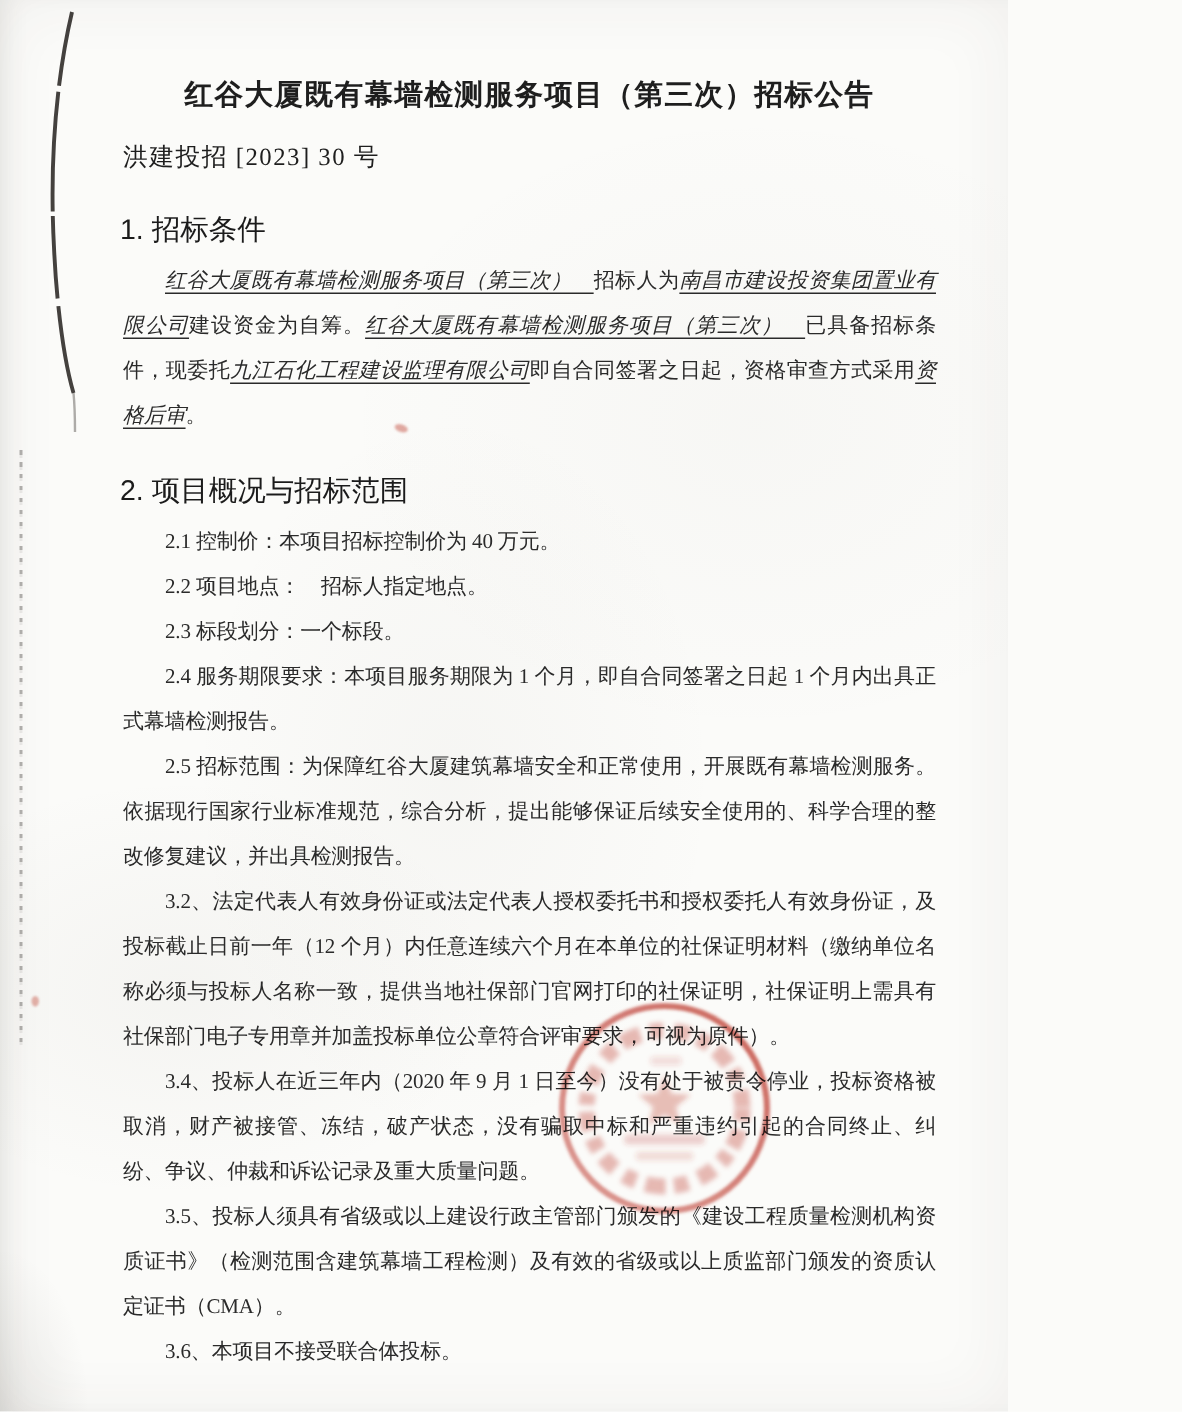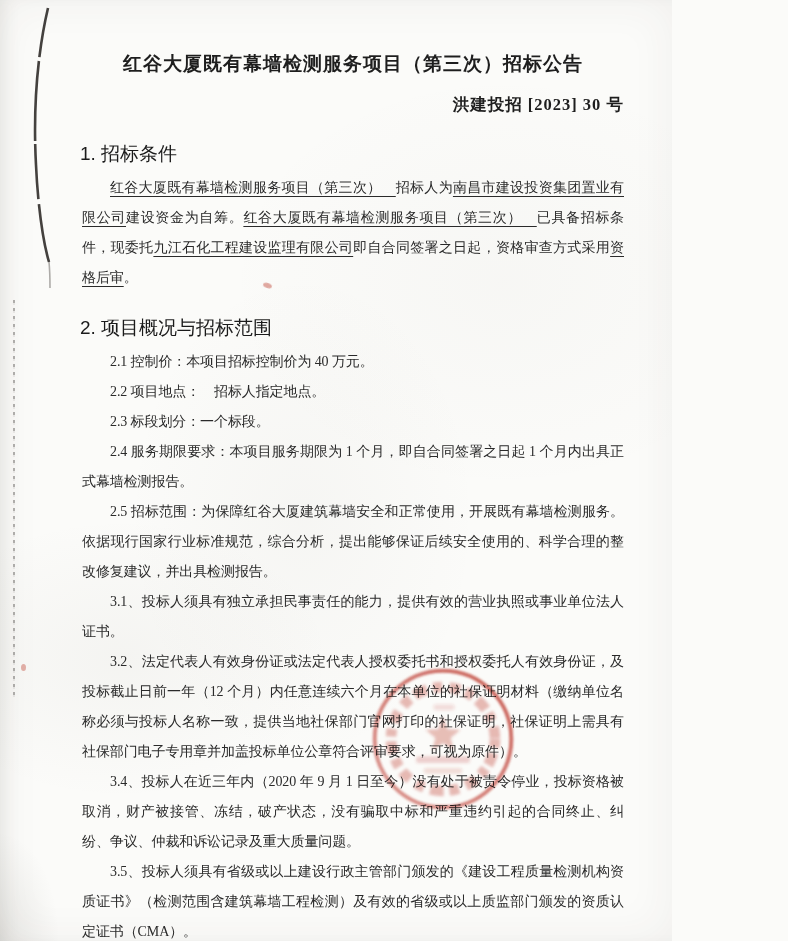--- a/index.html
+++ b/index.html
@@ -29,22 +29,22 @@
   .doc-title {
     text-align: center;
     font-family: "Liberation Sans", "DejaVu Sans", sans-serif;
     font-weight: bold;
     font-size: 19px;
     letter-spacing: 1px;
     color: #1e1e1e;
     line-height: 28px;
   }
   .doc-number {
-    text-align: right;
-    font-weight: bold;
+    text-align: left;
+    font-weight: normal;
     font-size: 16.5px;
     letter-spacing: 1px;
     color: #1e1e1e;
     margin-top: 15px;
     line-height: 24px;
   }
   .sec-heading {
     font-family: "Liberation Sans", "DejaVu Sans", sans-serif;
     font-weight: normal;
     font-size: 19px;
@@ -59,20 +59,21 @@
     line-height: 30px;
     text-align: justify;
     text-indent: 2em;
     letter-spacing: -0.1px;
     color: #2a2a2a;
   }
   .u {
     text-decoration: underline;
     text-underline-offset: 3.5px;
     text-decoration-thickness: 1px;
+    font-style: italic;
   }
   
   .streak-svg { position: absolute; left: 0; top: 0; pointer-events: none; }
   .dash-line {
     position: absolute;
     left: 13px; top: 300px;
     width: 2px; height: 400px;
     background: repeating-linear-gradient(to bottom,
       rgba(45,42,38,0.55) 0 3px, rgba(45,42,38,0.12) 3px 5px, transparent 5px 8px);
     opacity: 0.65;
@@ -130,21 +131,20 @@
 
     <div class="sec-heading">2. 项目概况与招标范围</div>
 
     <p class="body-par">2.1 控制价：本项目招标控制价为 40 万元。</p>
     <p class="body-par">2.2 项目地点：　招标人指定地点。</p>
     <p class="body-par">2.3 标段划分：一个标段。</p>
     <p class="body-par">2.4 服务期限要求：本项目服务期限为 1 个月，即自合同签署之日起 1 个月内出具正式幕墙检测报告。</p>
     <p class="body-par">2.5 招标范围：为保障红谷大厦建筑幕墙安全和正常使用，开展既有幕墙检测服务。依据现行国家行业标准规范，综合分析，提出能够保证后续安全使用的、科学合理的整改修复建议，并出具检测报告。</p>
 
 
-    <p class="body-par">3.1、投标人须具有独立承担民事责任的能力，提供有效的营业执照或事业单位法人证书。</p>
     <p class="body-par">3.2、法定代表人有效身份证或法定代表人授权委托书和授权委托人有效身份证，及投标截止日前一年（12 个月）内任意连续六个月在本单位的社保证明材料（缴纳单位名称必须与投标人名称一致，提供当地社保部门官网打印的社保证明，社保证明上需具有社保部门电子专用章并加盖投标单位公章符合评审要求，可视为原件）。</p>
     <p class="body-par">3.4、投标人在近三年内（2020 年 9 月 1 日至今）没有处于被责令停业，投标资格被取消，财产被接管、冻结，破产状态，没有骗取中标和严重违约引起的合同终止、纠纷、争议、仲裁和诉讼记录及重大质量问题。</p>
     <p class="body-par">3.5、投标人须具有省级或以上建设行政主管部门颁发的《建设工程质量检测机构资质证书》（检测范围含建筑幕墙工程检测）及有效的省级或以上质监部门颁发的资质认定证书（CMA）。</p>
     <p class="body-par">3.6、本项目不接受联合体投标。</p>
 
   </div>
 
   <svg class="stamp" viewBox="0 0 160 160">
     <defs>
       <filter id="blur1" x="-20%" y="-20%" width="140%" height="140%">

